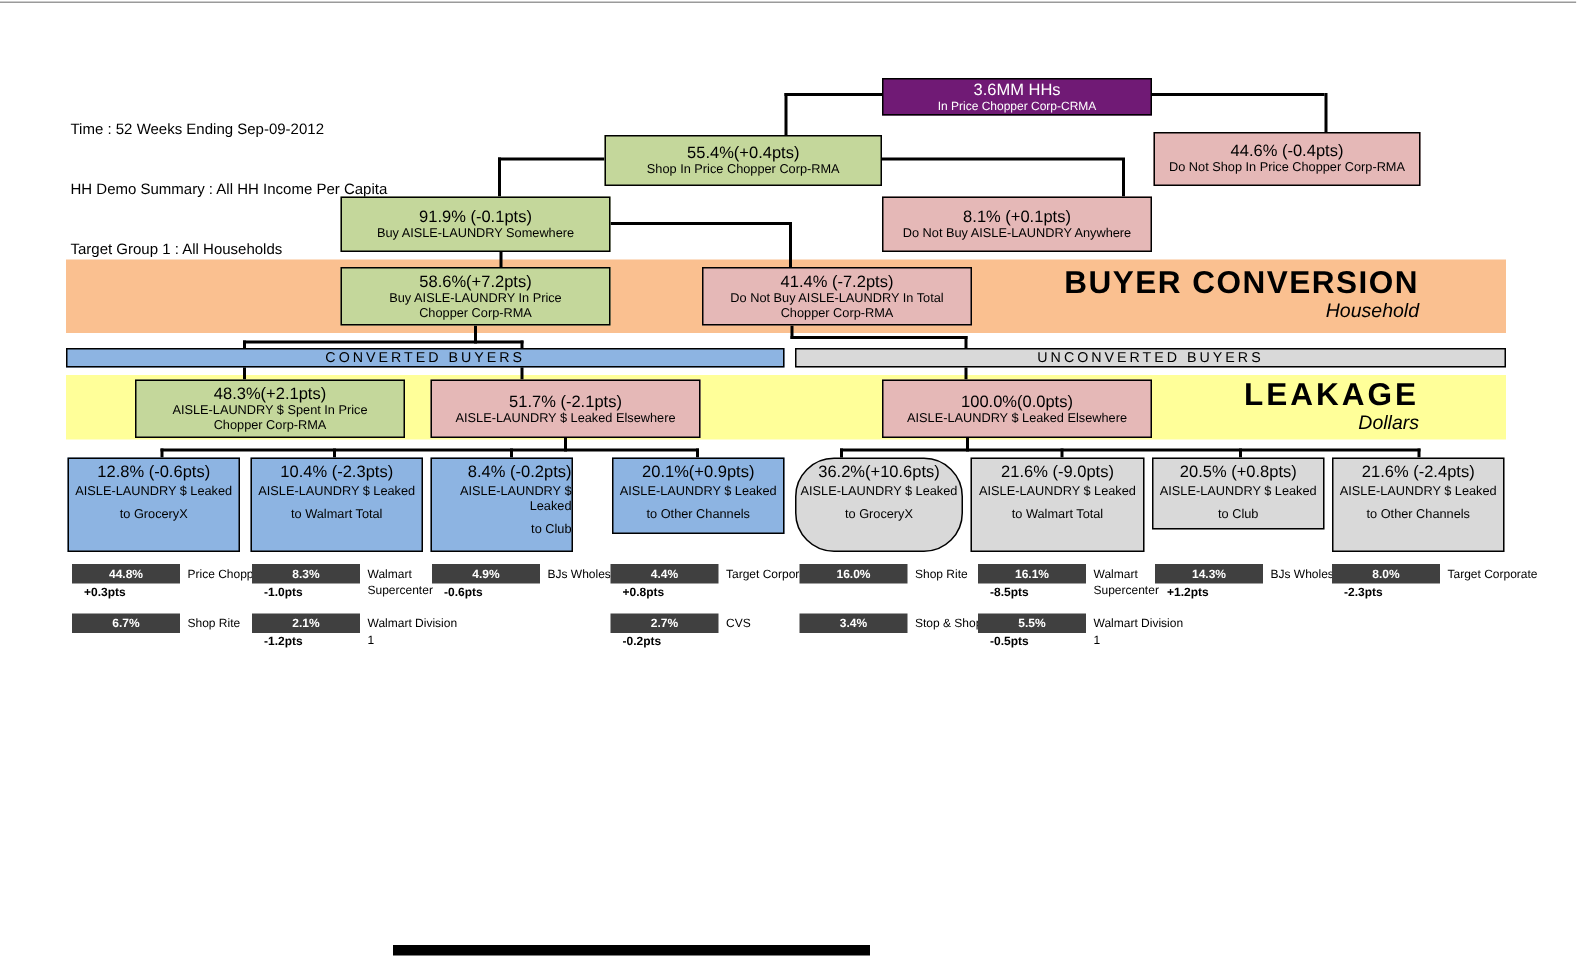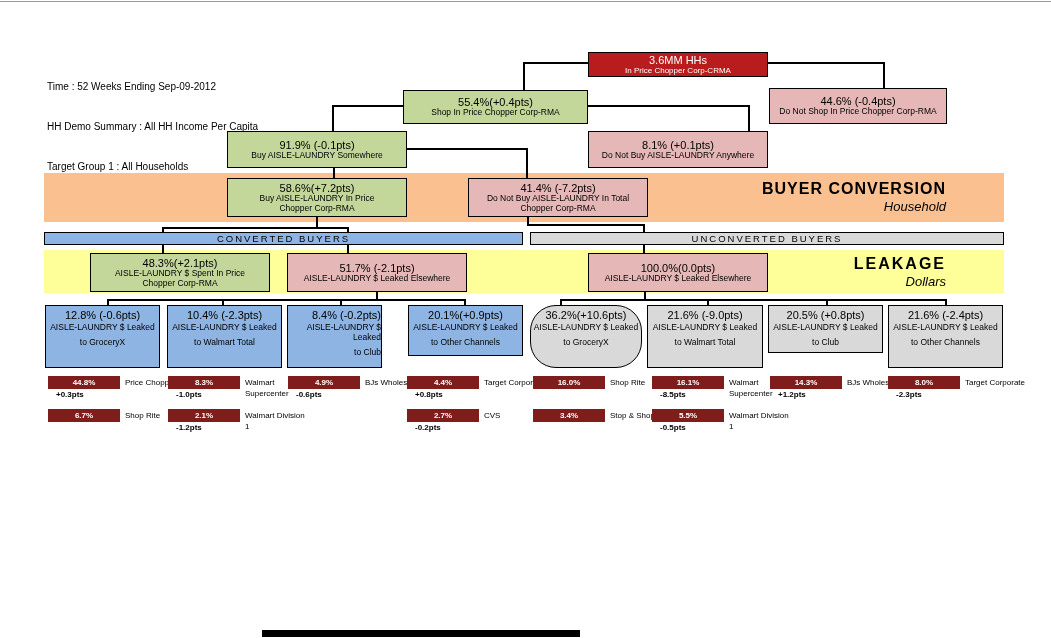--- a/index.html
+++ b/index.html
@@ -19,39 +19,39 @@
   }
   .bar.blue { background:#8DB4E2; }
   .bar.gray { background:#D9D9D9; }
   .tbox {
     position:absolute; border:1.5px solid #000; text-align:center;
     display:flex; flex-direction:column; justify-content:center;
     padding:1px 4px;
   }
   .tbox .pct { font-size:11px; line-height:12px; }
   .tbox .lbl { font-size:8.5px; line-height:9.5px; }
-  .tbox.black { background:#b91c1c; color:#fff; border-color:#000; }
+  .tbox.black { background:#701a75; color:#fff; border-color:#000; }
   .tbox.green { background:#C4D79B; }
   .tbox.pink  { background:#E5B8B7; }
   .lbox {
     position:absolute; border:1px solid #000; text-align:center;
     padding-top:3px;
   }
   .lbox.blue { background:#8DB4E2; }
   .lbox.gray { background:#D9D9D9; }
   .lbox .pct { font-size:11px; line-height:13px; }
   .lbox .lbl { font-size:8.5px; line-height:10px; }
   .lbox .dest { font-size:8.5px; line-height:10px; margin-top:5px; }
   .hline, .vline { position:absolute; background:#000; }
   .bandtitle { position:absolute; text-align:right; }
-  .bandtitle .big { font-size:16px; font-weight:bold; letter-spacing:1px; line-height:20px; }
+  .bandtitle .big { font-size:21px; font-weight:bold; letter-spacing:1px; line-height:20px; }
   .bandtitle .sub { font-size:13px; font-style:italic; line-height:16px; }
   .chip { position:absolute; width:150px; }
   .chip .rect {
-    position:absolute; left:0; top:0; width:72px; height:13px; background:#7f1d1d;
+    position:absolute; left:0; top:0; width:72px; height:13px; background:#404040;
     color:#fff; font-size:8px; font-weight:bold; text-align:center; line-height:13px;
   }
   .chip .pts {
     position:absolute; left:8px; top:14px; font-size:8px; font-weight:bold; line-height:10px;
   }
   .chip .lab {
     position:absolute; left:77px; top:1px; width:64px; font-size:8px; line-height:11px;
   }
   .edge-top { position:absolute; left:0; top:1px; width:1051px; height:1px; background:#9a9a9a; }
   .edge-bottom { position:absolute; left:262px; top:630px; width:318px; height:7px; background:#000; }

